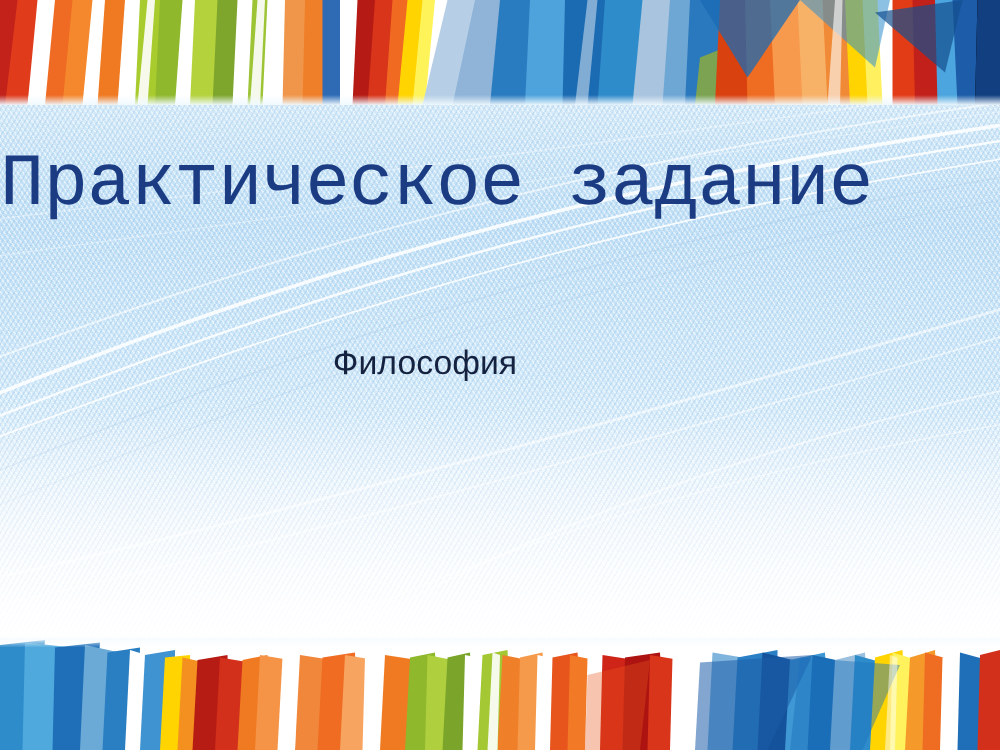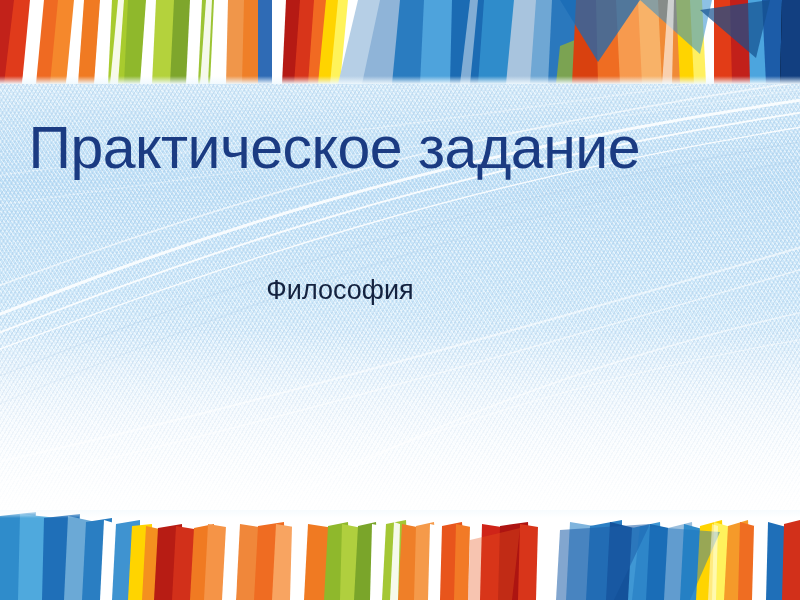--- a/index.html
+++ b/index.html
@@ -98,26 +98,27 @@
     position: absolute;
     left: 0; top: 0; width: 800px; height: 8px;
     background: linear-gradient(to top, rgba(255,255,255,0), rgba(246,251,254,0.96));
   }
 
   
   .title {
     position: absolute;
     left: 0; top: 112px;
     width: 640px;
-    text-align: right;
+    text-align: center;
     font-size: 59px;
     line-height: 72px;
     letter-spacing: -0.5px;
     color: #1b3b82;
     white-space: nowrap;
+    font-family: Liberation Mono, monospace;
   }
   .subtitle {
     position: absolute;
     left: 0; top: 273px;
     width: 680px;
     text-align: center;
     font-size: 27px;
     line-height: 34px;
     color: #14223f;
   }

